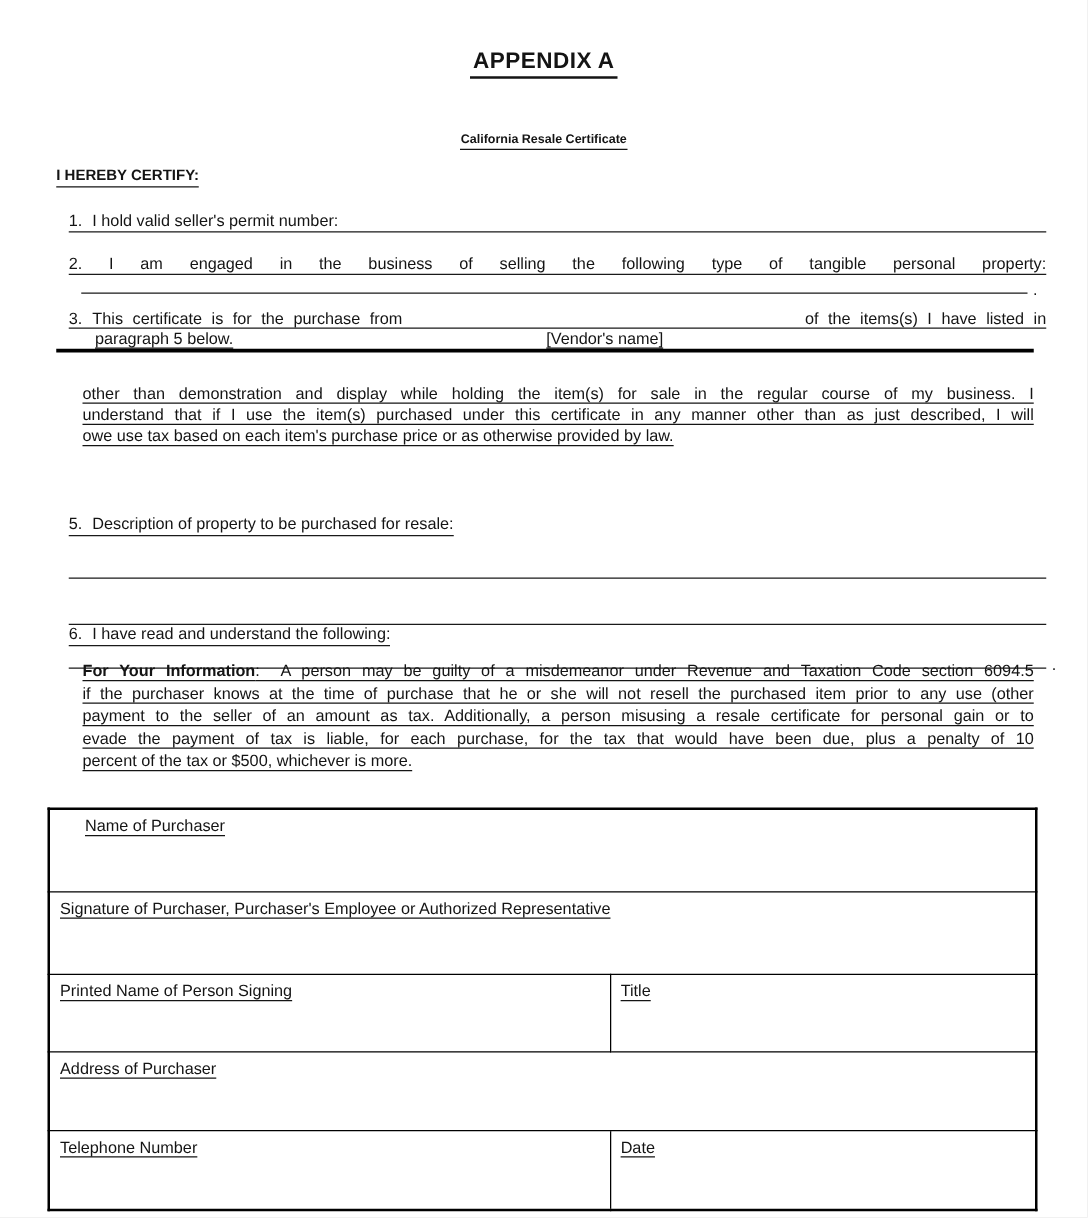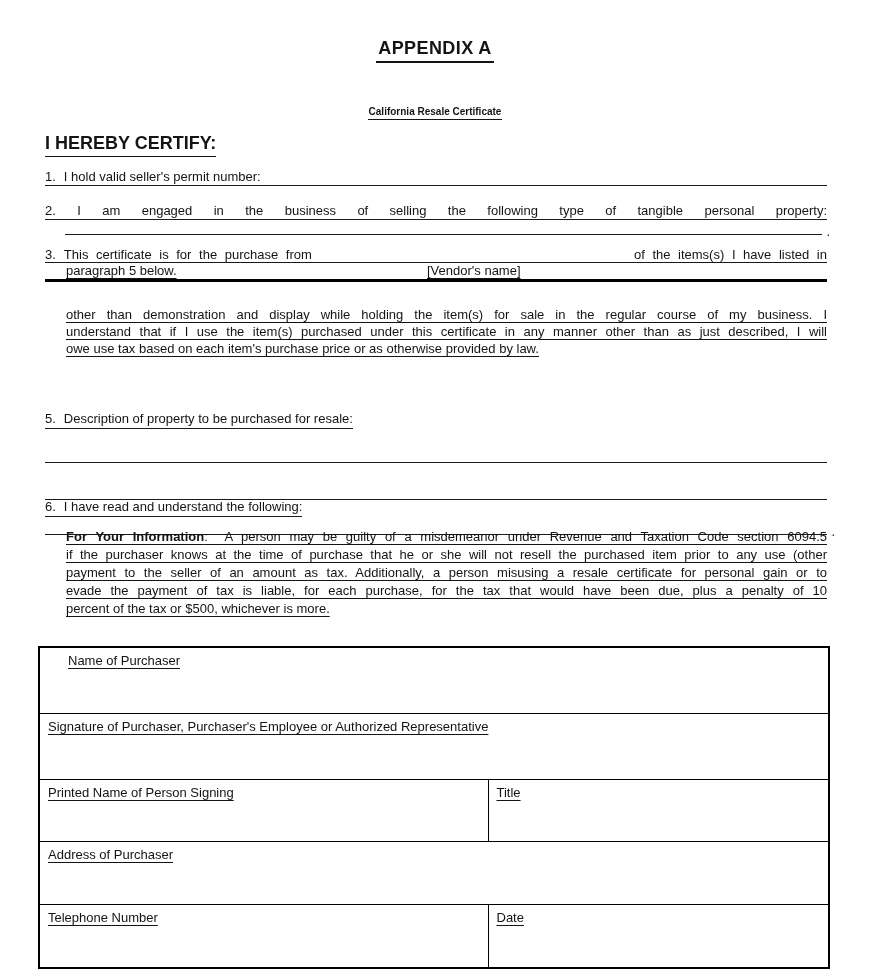--- a/index.html
+++ b/index.html
@@ -17,27 +17,27 @@
   .h-center{left:0;right:0;text-align:center;}
   .title-span{
     display:inline-block;font-weight:bold;font-size:18px;letter-spacing:.4px;
     border-bottom:2px solid #141414;padding:0 2px 2px 2px;
   }
   .subtitle-span{
     display:inline-block;font-weight:bold;font-size:10px;
     border-bottom:1.6px solid #141414;padding:0 1px 2px 1px;
   }
   .certify{
-    left:45px;font-weight:bold;font-size:18px;
+    left:45px;font-weight:bold;font-size:12px;
   }
   .certify-span{display:inline-block;border-bottom:1.8px solid #141414;padding-bottom:2px;}
   
   .bodytext{font-size:13px;}
   .num{white-space:nowrap;}
-  .txtline{left:45px;width:782px;}
+  .txtline{left:55px;width:782px;}
   .borderline{border-bottom:1.5px solid #1a1a1a;}
   .h16{height:16px;line-height:15px;}
   .gap8{display:inline-block;width:8px;}
   
   .forcejust{text-align:justify;text-align-last:justify;}
   
   .blankline{position:relative;border-bottom:1.5px solid #1a1a1a;}
   .trail-period{position:absolute;right:-8px;bottom:-5px;font-size:13px;}
   
   .split{display:flex;justify-content:space-between;align-items:flex-end;}

